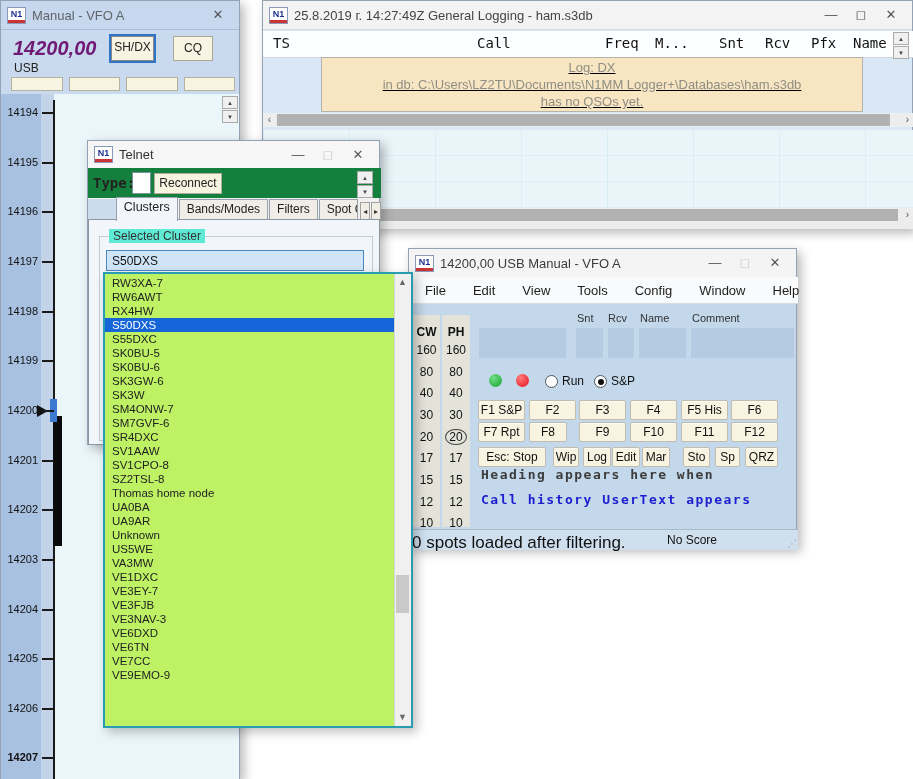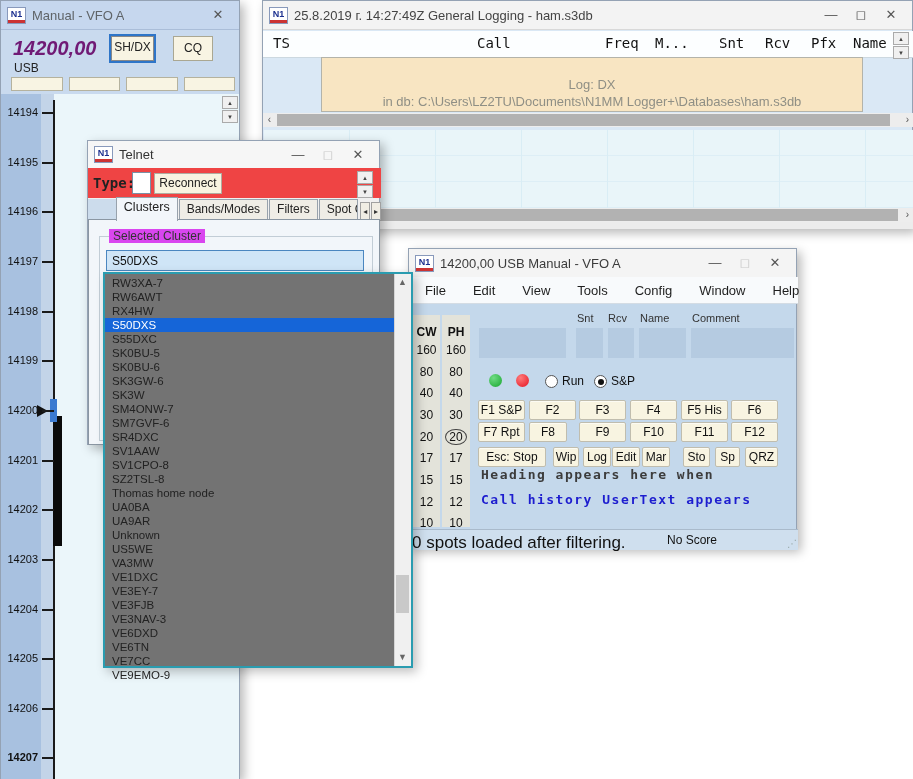--- a/index.html
+++ b/index.html
@@ -35,21 +35,21 @@
   .v-spinner div{height:13px;background:#f0f0f0;border:1px solid #aaa;font-size:6px;line-height:12px;text-align:center;color:#444;box-sizing:border-box;}
   #bm-spin{left:221px;top:2px;}
 
   
   #logwin{left:262px;top:0;width:651px;height:229px;background:#dae8f5;z-index:2;}
   #logwin .titlebar{background:#f3f3f3;border-bottom:1px solid #d8d8d8;height:29px;}
   #logwin .title-text{color:#444;}
   #log-header{position:absolute;left:0;top:30px;width:651px;height:26px;background:#fcfeff;border-bottom:1px solid #ccd8e0;}
   .log-col{position:absolute;top:4px;font-family:"DejaVu Sans Mono",monospace;font-size:14px;color:#111;}
   #log-spin{right:3px;top:31px;left:auto;position:absolute;}
-  #log-msgbox{position:absolute;left:58px;top:56px;width:542px;height:55px;background:#f8e5c2;border:1px solid #b3b3aa;box-sizing:border-box;text-align:center;padding-top:18px;}
+  #log-msgbox{position:absolute;left:58px;top:56px;width:542px;height:55px;background:#f8e5c2;border:1px solid #b3b3aa;box-sizing:border-box;text-align:center;padding-top:1px;text-decoration:underline;}
   .msg-line{font-size:13px;color:#8f8f85;line-height:17px;white-space:nowrap;}
   .hscroll{position:absolute;height:14px;background:#ededed;}
   .hs-thumb{position:absolute;top:1px;height:12px;background:#b2b2b2;}
   .hs-arrow{position:absolute;top:0;width:13px;height:14px;font-size:10px;line-height:14px;color:#555;text-align:center;}
   #sb1{left:0;top:112px;width:651px;}
   #sb2{left:0;top:207px;width:651px;}
   #log-pane2{position:absolute;left:1px;top:129px;width:649px;height:78px;background:#e9f5f9;
     background-image:repeating-linear-gradient(to right,transparent 0 85px,#d9edf5 85px 86px),repeating-linear-gradient(to bottom,transparent 0 25px,#ddeef6 25px 26px);}
   #log-bottom{position:absolute;left:0;top:221px;width:651px;height:7px;background:#ececec;}
 
@@ -77,38 +77,38 @@
   #callhist-line{position:absolute;left:72px;top:243px;font-family:"DejaVu Sans Mono",monospace;font-size:13px;font-weight:bold;letter-spacing:1.5px;color:#1d1dcf;}
   #entry-status{position:absolute;left:0;top:280px;width:389px;height:20px;background:#cfdfee;border-top:1px solid #a9bacb;}
   #status-left{position:absolute;left:3px;top:3px;font-size:17px;color:#111;}
   #status-right{position:absolute;left:258px;top:3px;font-size:12px;color:#111;}
   #grip{position:absolute;right:1px;bottom:1px;font-size:10px;color:#9aa;}
 
   
   #telnet{left:87px;top:140px;width:293px;height:305px;background:#f0f0f0;z-index:4;}
   #telnet .titlebar{background:#f6f6f6;height:27px;}
   #telnet .title-text{color:#333;}
-  #type-row{position:absolute;left:0;top:27px;width:293px;height:30px;background:#ef4444;}
+  #type-row{position:absolute;left:0;top:27px;width:293px;height:30px;background:#15803d;}
   #type-label{position:absolute;left:5px;top:7px;font-family:"DejaVu Sans Mono",monospace;font-size:14px;font-weight:bold;color:#222;}
   #type-input{position:absolute;left:44px;top:4px;width:17px;height:20px;background:#fff;border:1px solid #7a90a5;}
   #reconnect{position:absolute;left:66px;top:5px;width:68px;height:21px;background:#f8f4e1;border:1px solid #b0ada0;font-size:12px;color:#222;text-align:center;line-height:19px;box-sizing:border-box;}
   #tn-spin{left:269px;top:3px;}
   #tabstrip{position:absolute;left:0;top:57px;width:293px;height:22px;display:flex;align-items:flex-end;}
   #tab-spacer{width:43px;height:21px;background:#ccdcec;}
   .tab{height:18px;padding:2px 7px 0;background:#efede6;border:1px solid #98a2ac;border-bottom:none;font-size:12px;color:#222;white-space:nowrap;margin-right:1px;}
   .tab.active{background:#f2f6fa;height:21px;font-size:12.5px;position:relative;top:1px;z-index:2;}
   .tab.clipped{max-width:42px;overflow:hidden;}
   .tab-arrow{width:14px;height:18px;background:#f0ede4;border:1px solid #a0a0a0;font-size:8px;line-height:17px;text-align:center;color:#333;box-sizing:border-box;margin-left:1px;}
   #tn-content{position:absolute;left:0;top:78px;width:292px;height:226px;background:#f2f6fa;border:1px solid #8a96a2;box-sizing:border-box;}
   #groupbox{position:absolute;left:10px;top:16px;width:272px;height:203px;border:1px solid #c2cdd6;}
-  #group-label{position:absolute;left:9px;top:-8px;background:#d946ef;padding:0 4px;font-size:12px;color:#333;}
+  #group-label{position:absolute;left:9px;top:-8px;background:#5eead4;padding:0 4px;font-size:12px;color:#333;}
   #combo{position:absolute;left:6px;top:13px;width:258px;height:21px;background:#cfe5f7;border:1px solid #4a86c0;font-size:12px;color:#111;line-height:20px;padding-left:5px;box-sizing:border-box;}
 
   
-  #dropdown{position:absolute;left:103px;top:272px;width:310px;height:396px;background:#737373;border:2px solid #2a9cb0;box-sizing:border-box;z-index:5;box-shadow:4px 4px 10px rgba(0,0,0,.25);}
+  #dropdown{position:absolute;left:103px;top:272px;width:310px;height:456px;background:#bef264;border:2px solid #2a9cb0;box-sizing:border-box;z-index:5;box-shadow:4px 4px 10px rgba(0,0,0,.25);}
   #cl-list{position:absolute;left:0;top:2px;right:16px;}
   .cl-item{height:14px;line-height:14px;font-size:11.5px;color:#222;padding-left:7px;white-space:nowrap;}
   .cl-item.sel{background:#1565d8;color:#fff;}
   #dd-scroll{position:absolute;right:0;top:0;bottom:0;width:16px;background:#f0f0f0;border-left:1px solid #d5d5d5;}
   .dd-btn{position:absolute;left:0;width:15px;height:17px;font-size:9px;line-height:17px;text-align:center;color:#666;}
   #dd-up{top:0;}
   #dd-down{bottom:0;}
   #dd-thumb{position:absolute;left:1px;top:301px;width:13px;height:38px;background:#c9c9c9;}
 </style>
 </head>

